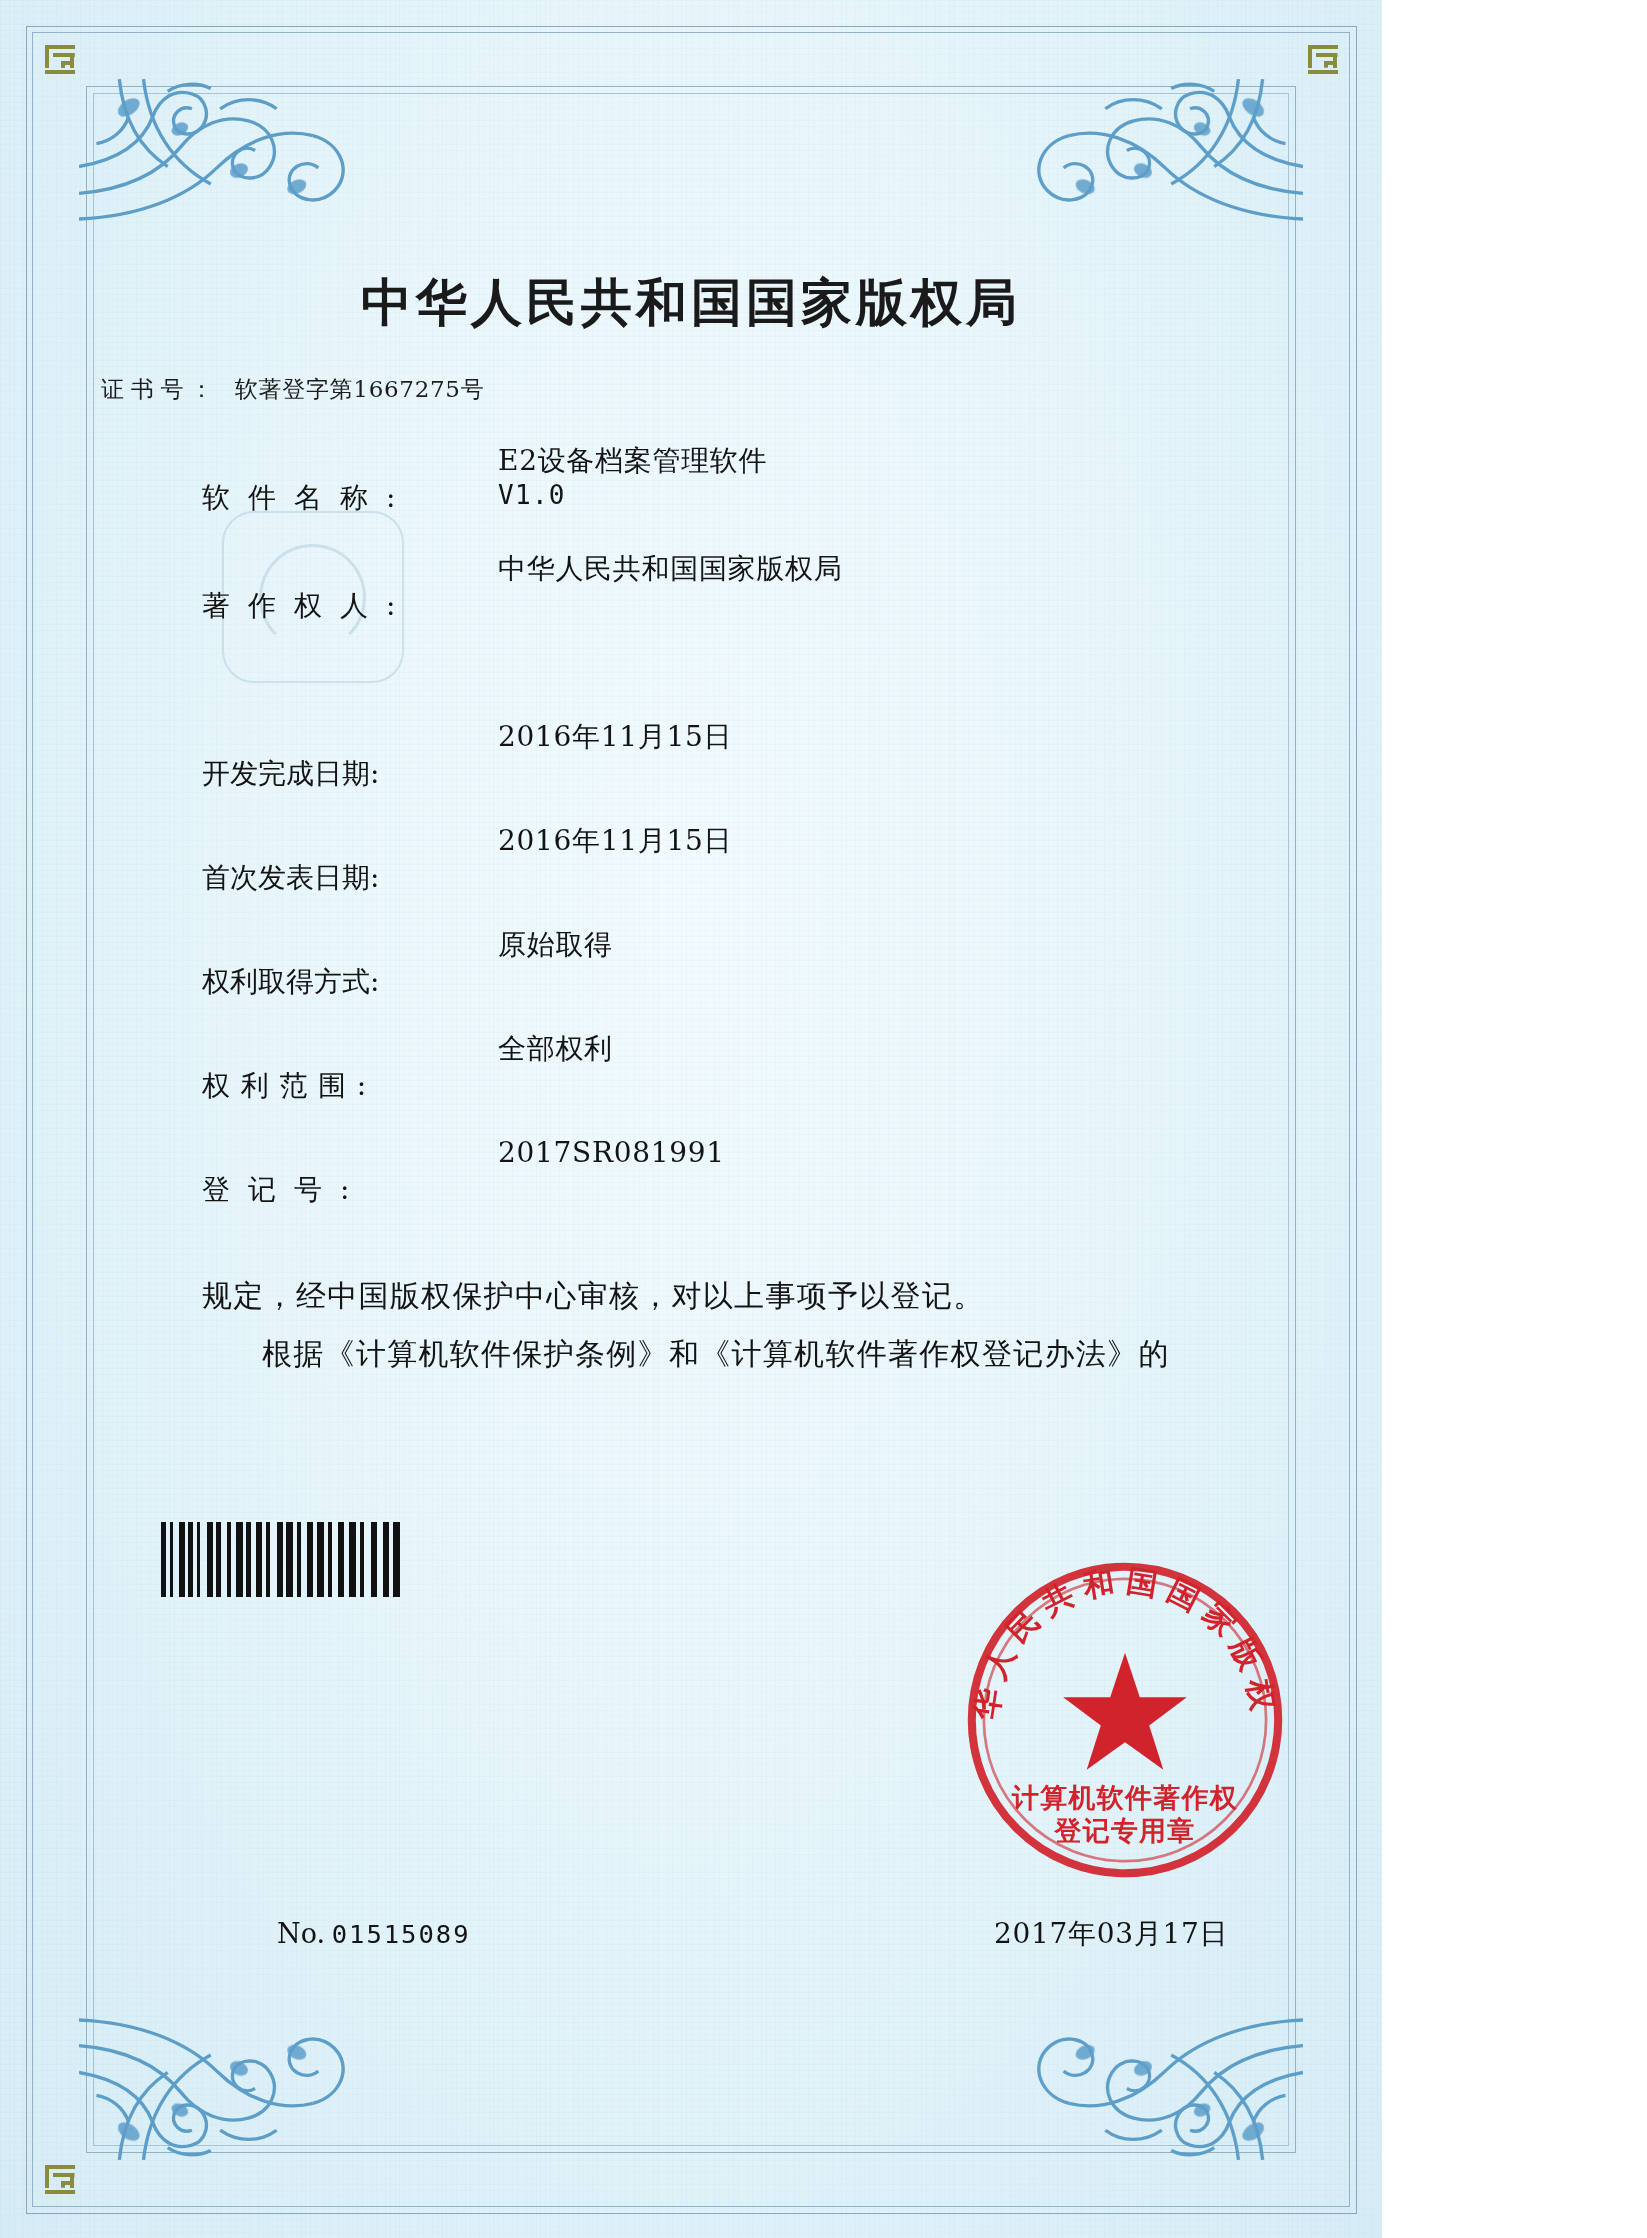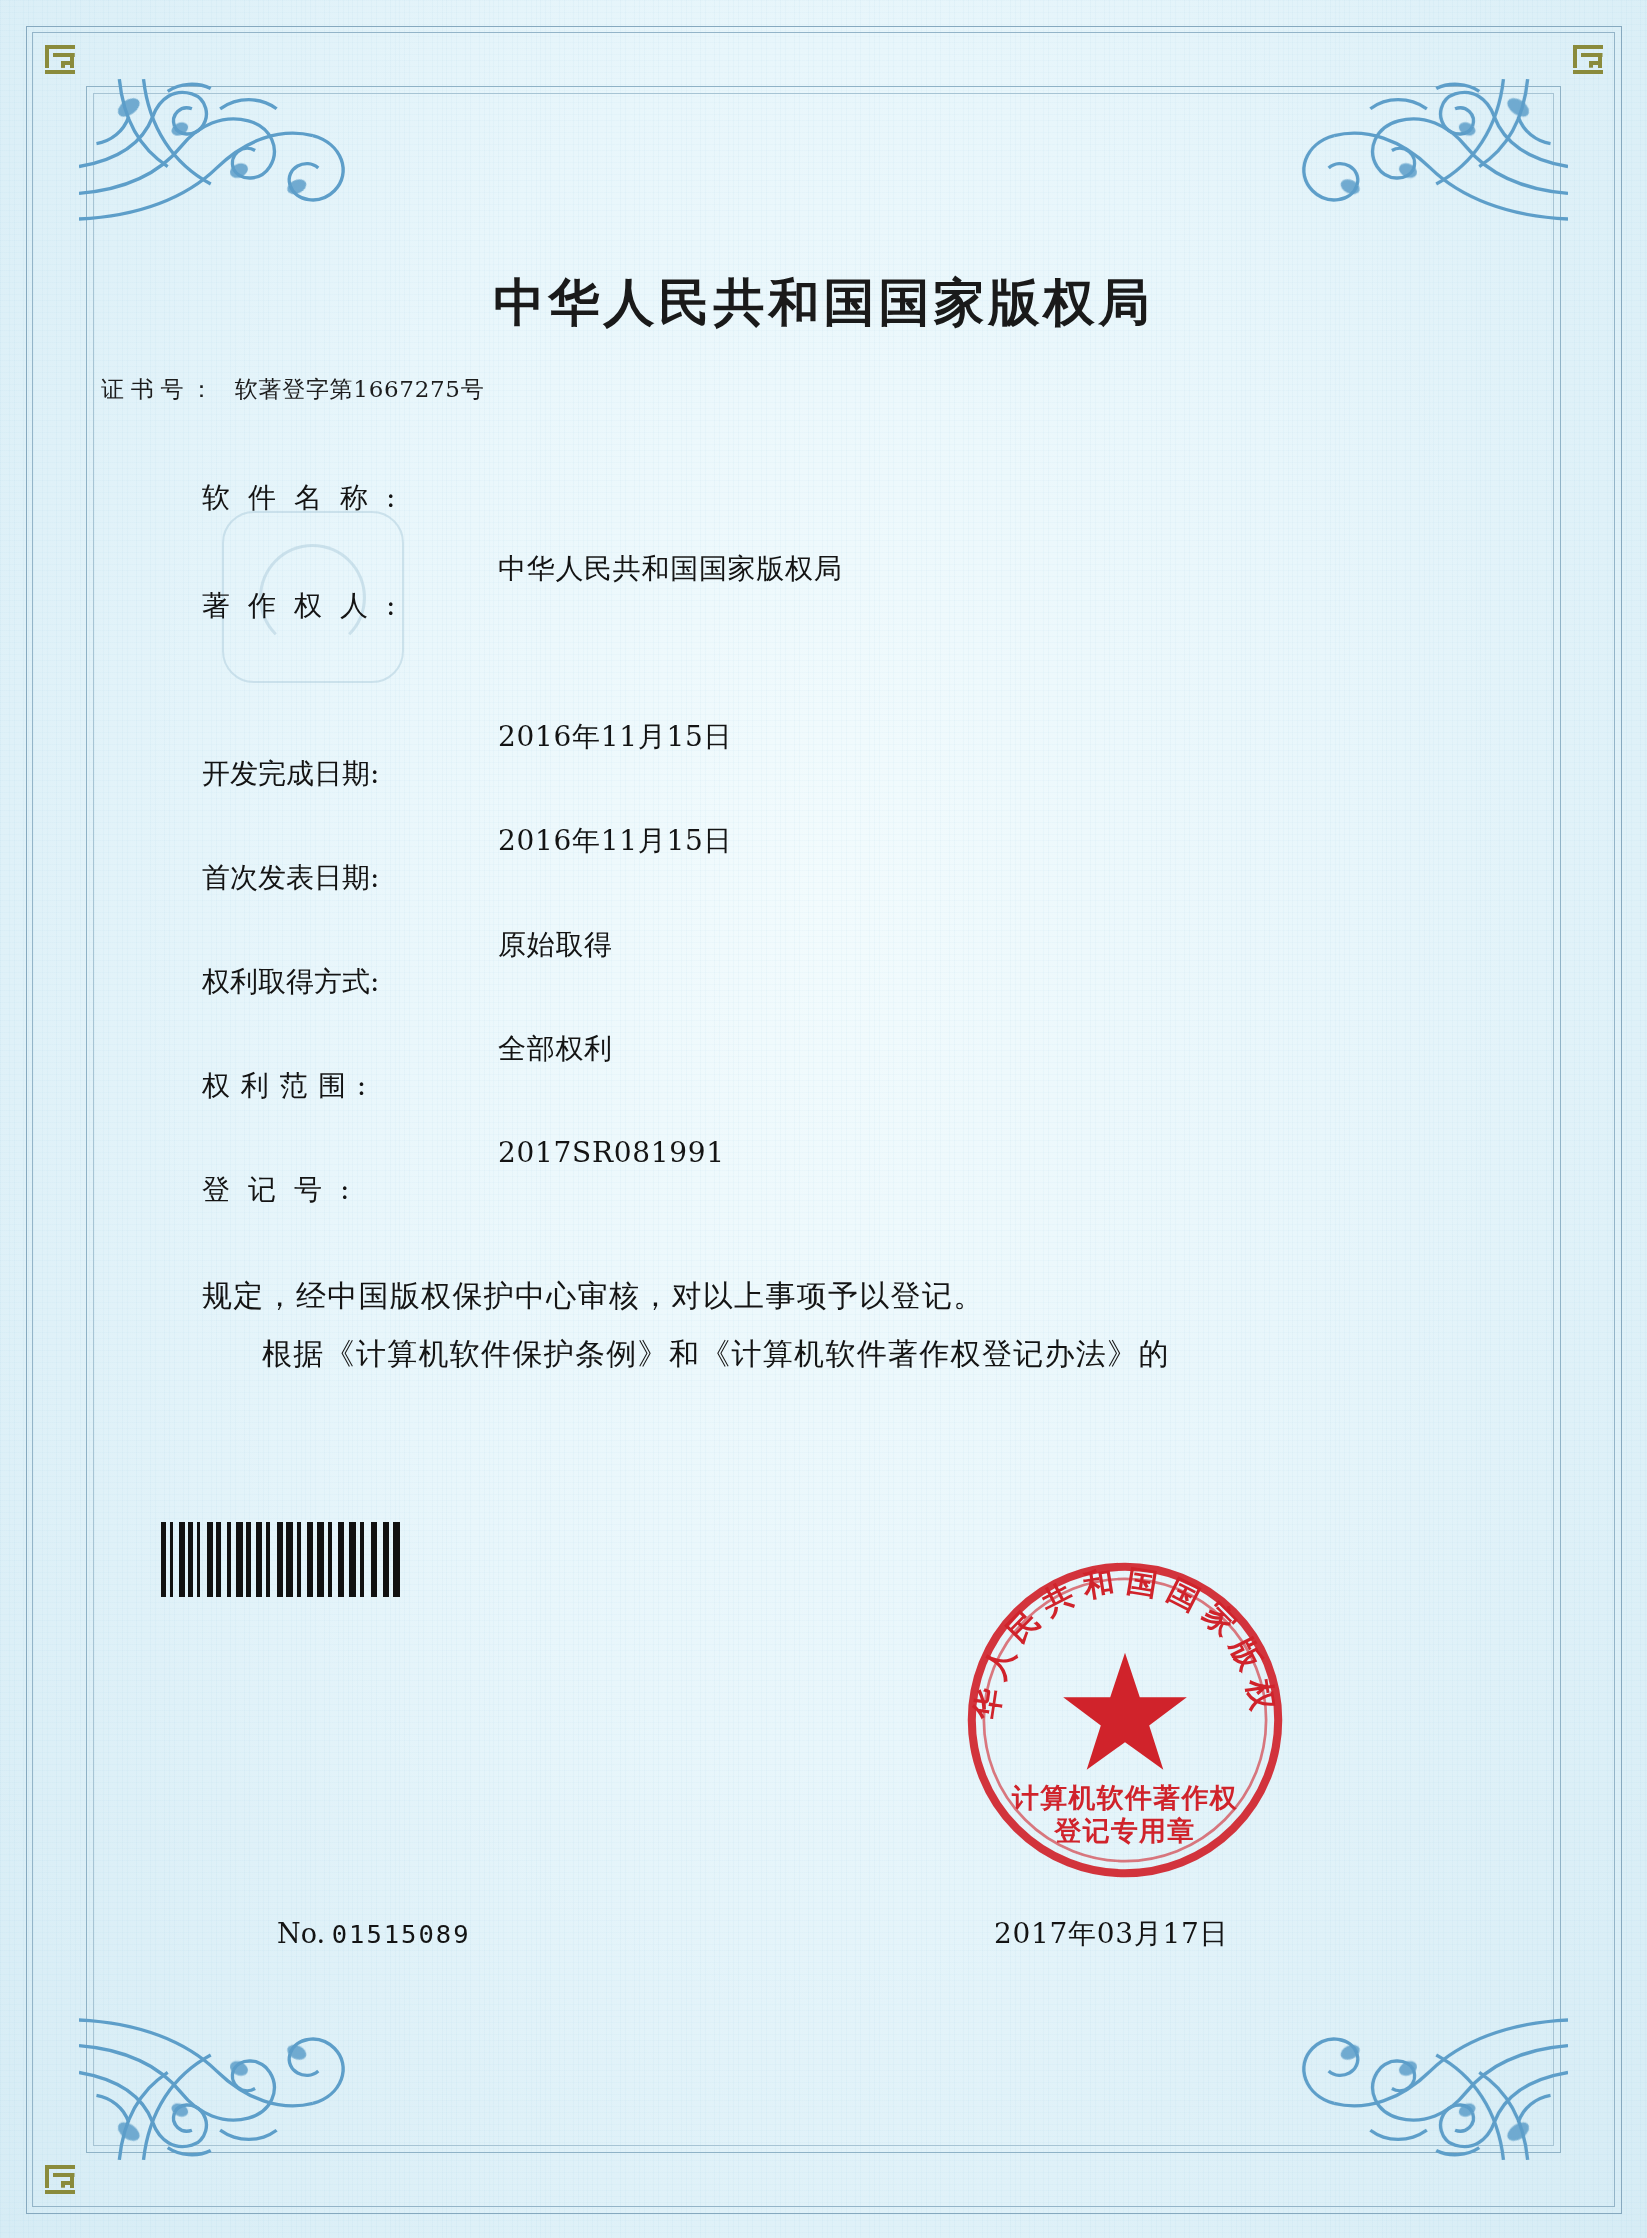--- a/index.html
+++ b/index.html
@@ -5,21 +5,21 @@
   html, body {
     margin: 0;
     padding: 0;
     background: #ffffff;
   }
   body {
     font-family: "Liberation Serif", "DejaVu Serif", serif;
   }
   .page {
     position: relative;
-    width: 1647px;
+    width: 1382px;
     height: 2239px;
     background:
       radial-gradient(ellipse at 50% 40%, #f2fbfd 0%, #e8f6fb 45%, #dff1f8 70%, #d6ecf5 100%);
     overflow: hidden;
   }
   
   .page::before {
     content: "";
     position: absolute;
     inset: 0;
@@ -399,20 +399,24 @@
     <div class="title-1">中华人民共和国国家版权局</div>
 
     <div class="cert-no-row">
       <span class="label">证书号：</span><span class="value">软著登字第1667275号</span>
     </div>
 
     <div class="fields">
 
       <div class="field-row">
         <div class="field-label sp5">软件名称:</div>
+        <div class="field-value">
+          <div>E2设备档案管理软件</div>
+          <div class="mono">V1.0</div>
+        </div>
       </div>
 
       <div class="gap-md"></div>
 
       <div class="field-row tall">
         <div class="field-label sp5">著作权人:</div>
         <div class="field-value">中华人民共和国国家版权局</div>
       </div>
 
       <div class="gap-lg"></div>

